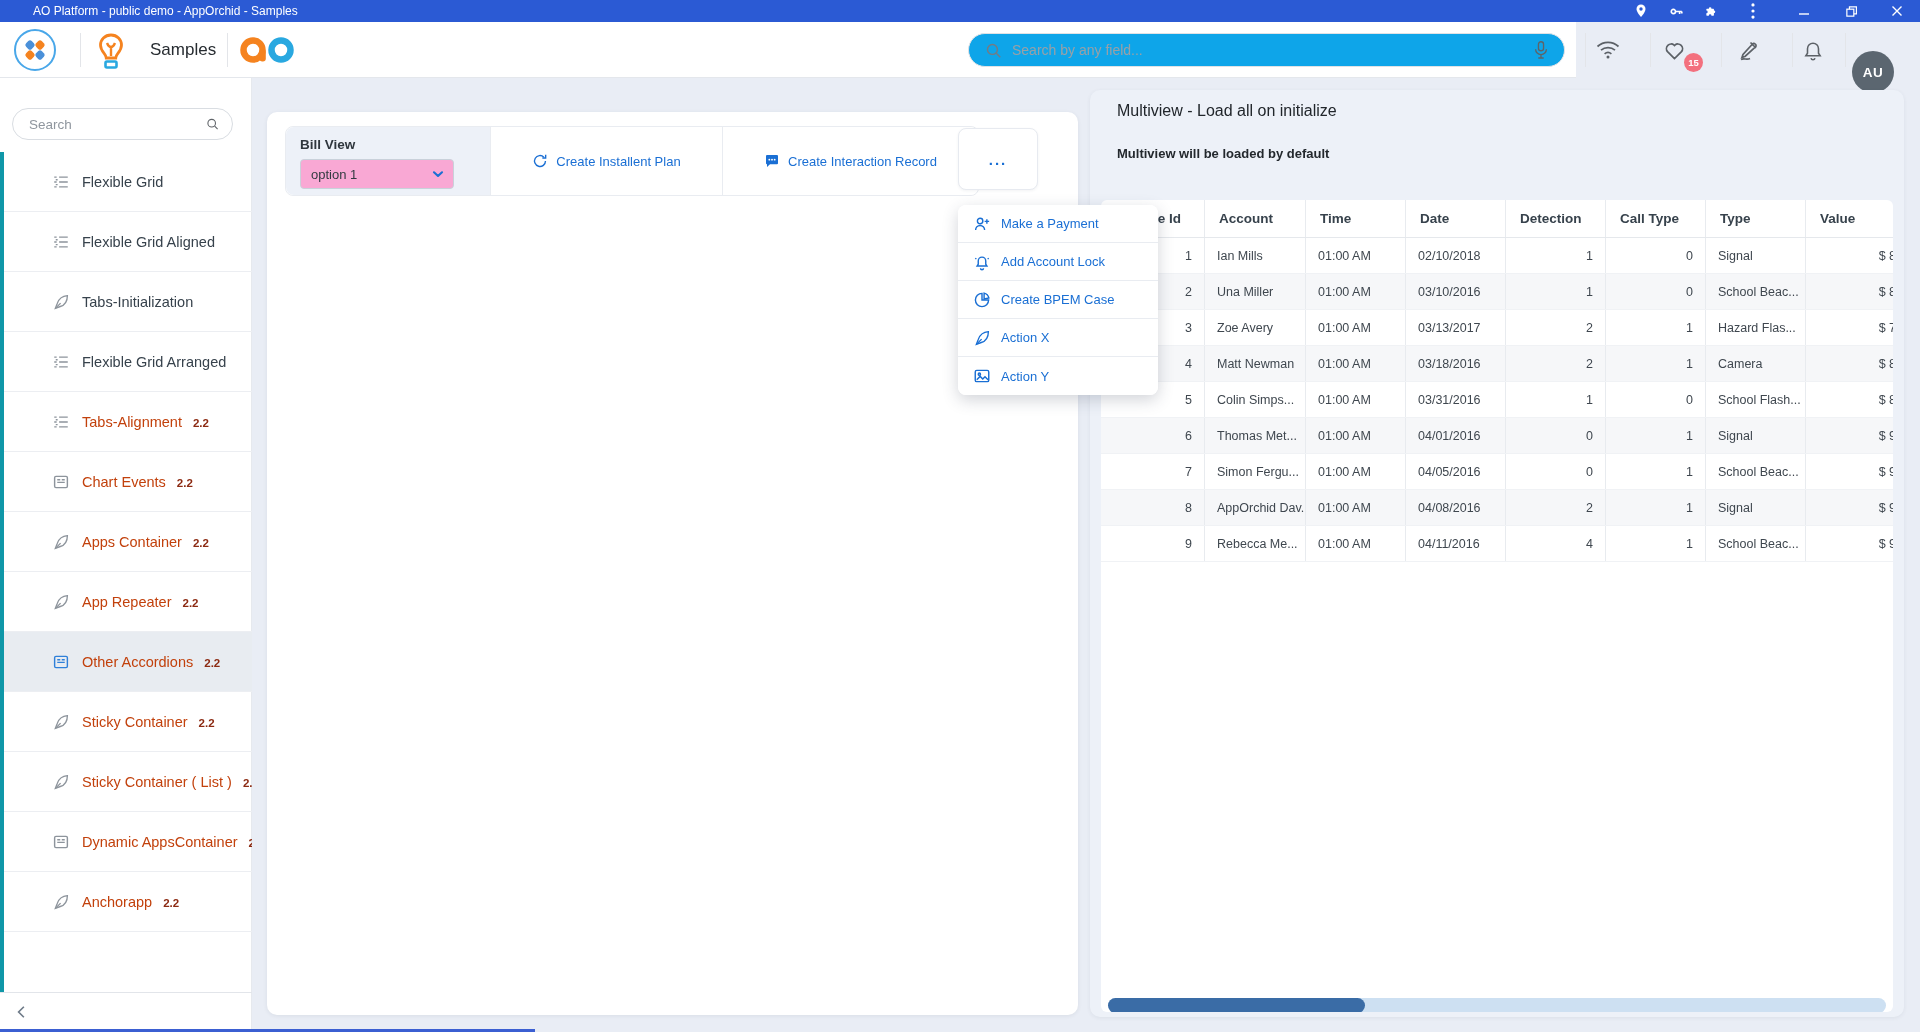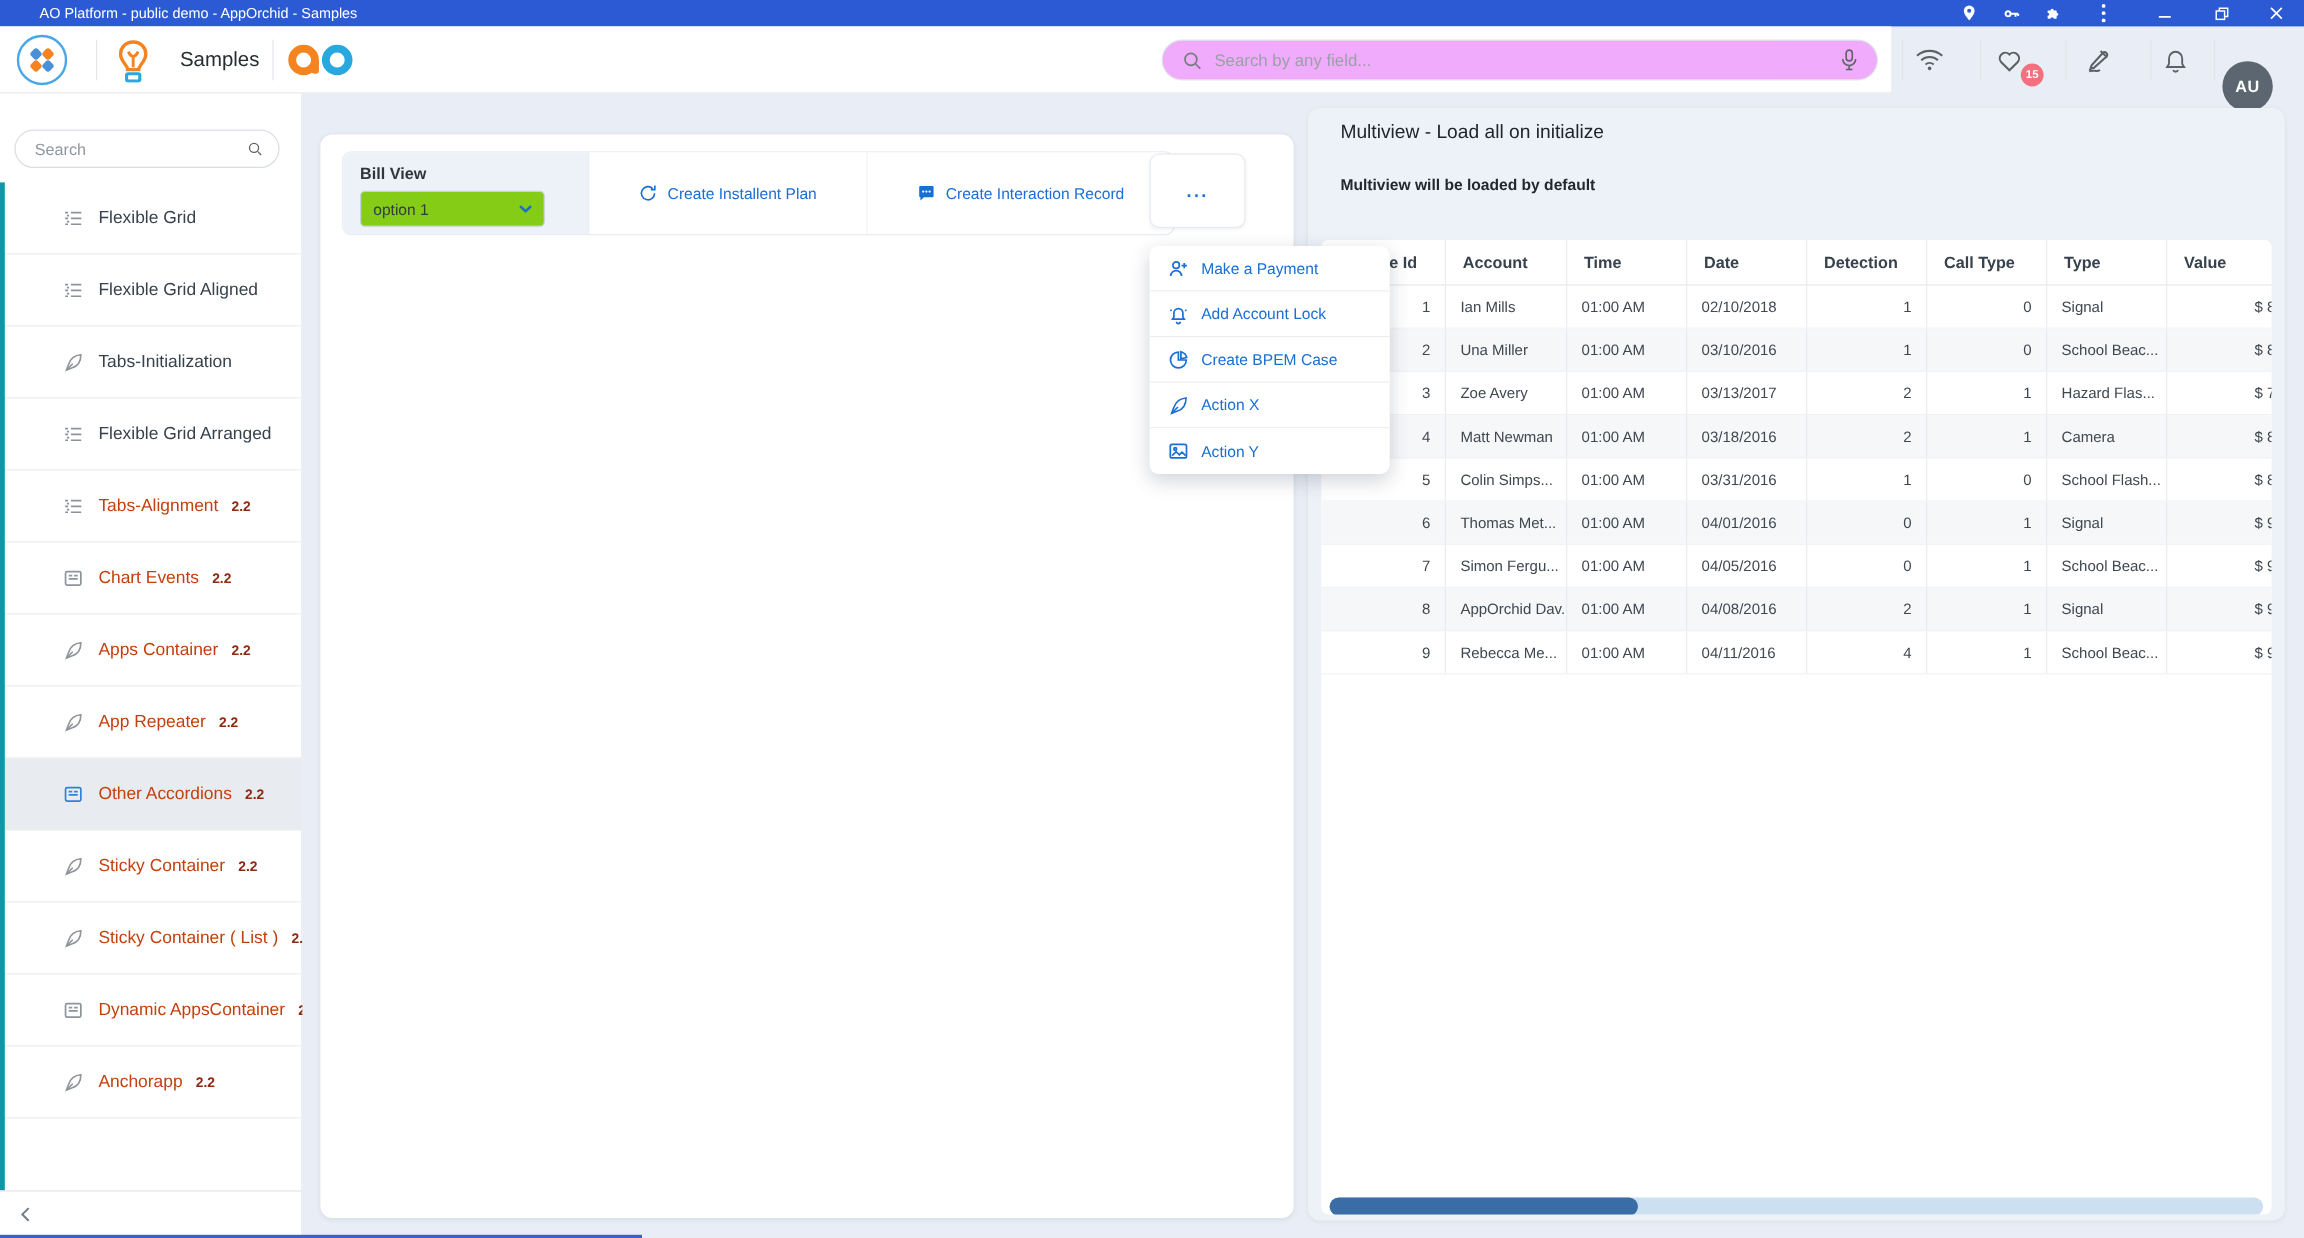--- a/index.html
+++ b/index.html
@@ -16,21 +16,21 @@
   .pinwheel { width:20px; height:20px; position:relative; transform:rotate(0deg); }
   .pinwheel i { position:absolute; width:8px; height:8px; border-radius:2.5px; }
   .pinwheel i:nth-child(1){ left:1px; top:1px;  background:#4a90d9; transform:rotate(45deg);}
   .pinwheel i:nth-child(2){ right:1px; top:1px; background:#f5831f; transform:rotate(45deg);}
   .pinwheel i:nth-child(3){ left:1px; bottom:1px; background:#f5831f; transform:rotate(45deg);}
   .pinwheel i:nth-child(4){ right:1px; bottom:1px; background:#4a90d9; transform:rotate(45deg);}
   .hdr-div { position:absolute; top:11px; width:1px; height:34px; background:#e3e5e9; }
   #bulb { position:absolute; left:94px; top:11px; }
   #app-name { position:absolute; left:150px; top:0; line-height:56px; font-size:17px; font-weight:500; color:#272c31; }
   #ao-logo { position:absolute; left:240px; top:13px; }
-  #hdr-search { position:absolute; left:968px; top:11px; width:597px; height:34px; border:1px solid #dfe2e6; border-radius:17px; background:#f0abfc; display:flex; align-items:center; }
+  #hdr-search { position:absolute; left:968px; top:11px; width:597px; height:34px; border:1px solid #dfe2e6; border-radius:17px; background:#0ea5e9; display:flex; align-items:center; }
   #hdr-search svg.mag { margin-left:16px; color:#767b82; }
   #hdr-search input { border:none; outline:none; background:transparent; flex:1; margin-left:10px; font-size:14px; color:#3c4043; font-family:"Liberation Sans",sans-serif; }
   #hdr-search input::placeholder { color:#9aa0a6; }
   #hdr-search .mic { margin-right:14px; color:#5f6368; }
   .hdr-icon { position:absolute; top:0; height:56px; display:flex; align-items:center; justify-content:center; color:#5c6167; width:30px; }
   #badge { position:absolute; left:1684px; top:31px; width:19px; height:19px; border-radius:50%; background:#f3707e; color:#fff; font-size:9.5px; font-weight:bold; display:flex; align-items:center; justify-content:center; }
   #avatar { position:absolute; left:1852px; top:29px; width:42px; height:42px; border-radius:50%; background:#5b6670; color:#fff; font-size:13.5px; font-weight:bold; display:flex; align-items:center; justify-content:center; letter-spacing:.5px; }
 
   
   #sidebar { position:absolute; left:0; top:78px; width:252px; height:952px; background:#fff; border-right:1px solid #e6e9ee; }
@@ -48,21 +48,21 @@
   .side-item.link .s-label { color:#c2410c; }
   .side-item .s-ver { font-size:11.5px; font-weight:bold; color:#8c2a12; margin-left:11px; padding-top:2px; }
   #collapse-row { position:absolute; left:0; top:914px; width:252px; height:38px; border-top:1px solid #e2e5ea; display:flex; align-items:center; }
   #collapse-row svg { margin-left:13px; color:#6e7a88; }
 
   
   #main-card { position:absolute; left:267px; top:112px; width:811px; height:903px; background:#fff; border-radius:10px; box-shadow:0 1px 4px rgba(40,50,70,.08); }
   #toolbar { position:absolute; left:18px; top:14px; height:70px; display:flex; border:1px solid #e9ecf1; border-radius:8px; background:#fff; }
   #bill-cell { width:204px; background:#edf1f8; border-radius:8px 0 0 8px; padding:10px 14px 0 14px; }
   #bill-label { font-size:13.5px; font-weight:600; color:#2f363d; }
-  #bill-select { margin-top:7px; width:154px; height:30px; background:#84cc16; border:1px solid #c9d1da; border-radius:4px; display:flex; align-items:center; cursor:pointer; }
+  #bill-select { margin-top:7px; width:154px; height:30px; background:#f9a8d4; border:1px solid #c9d1da; border-radius:4px; display:flex; align-items:center; cursor:pointer; }
   #bill-select .sel-txt { flex:1; margin-left:10px; font-size:13px; color:#333a41; }
   #bill-select svg { margin-right:7px; color:#1a6fd4; }
   .tb-cell { display:flex; align-items:center; justify-content:center; gap:8px; border-left:1px solid #e9ecf1; color:#1a6fd4; font-size:13px; font-weight:500; cursor:pointer; background:#fff; }
   #cip-cell { width:232px; }
   #cir-cell { width:256px; border-radius:0 8px 8px 0; }
   #more-box { position:absolute; left:691px; top:16px; width:80px; height:62px; background:#fff; border:1px solid #e7eaf0; border-radius:8px; box-shadow:0 1px 3px rgba(40,50,70,.06); display:flex; align-items:center; justify-content:center; color:#1a6fd4; font-size:15px; font-weight:bold; letter-spacing:2px; cursor:pointer; }
 
   
   #action-menu { position:absolute; left:958px; top:205px; width:200px; background:#fff; border-radius:8px; box-shadow:0 5px 16px rgba(50,60,80,.22); z-index:60; overflow:hidden; }
   .menu-item { height:38px; display:flex; align-items:center; gap:10px; padding-left:15px; border-bottom:1px solid #e9ecf1; color:#1a6fd4; font-size:13px; font-weight:500; cursor:pointer; background:#fff; }

